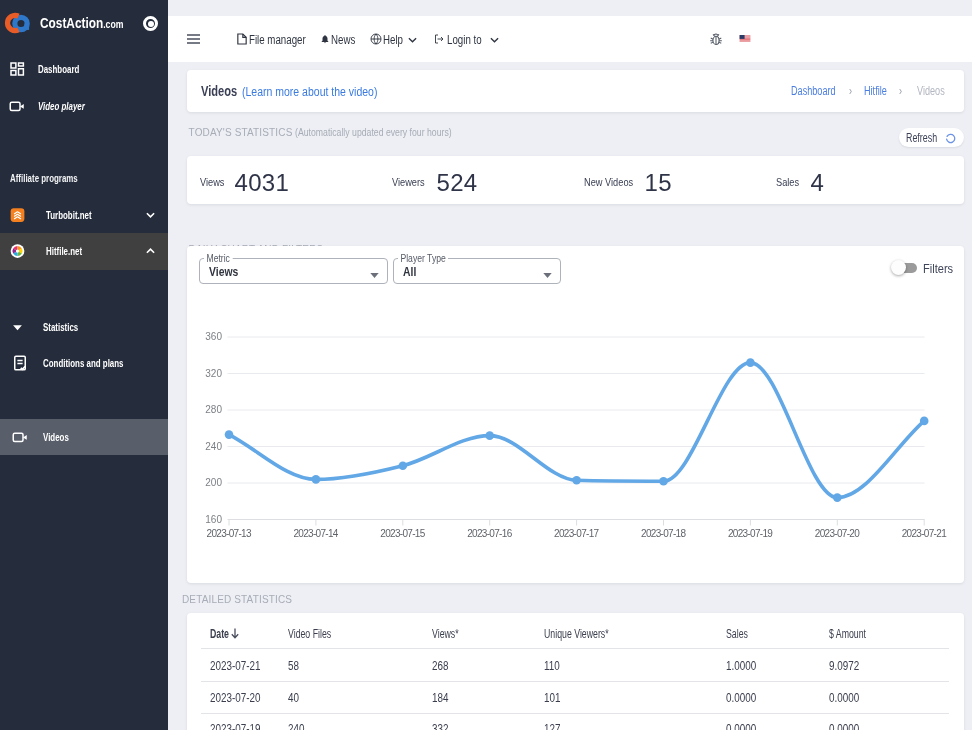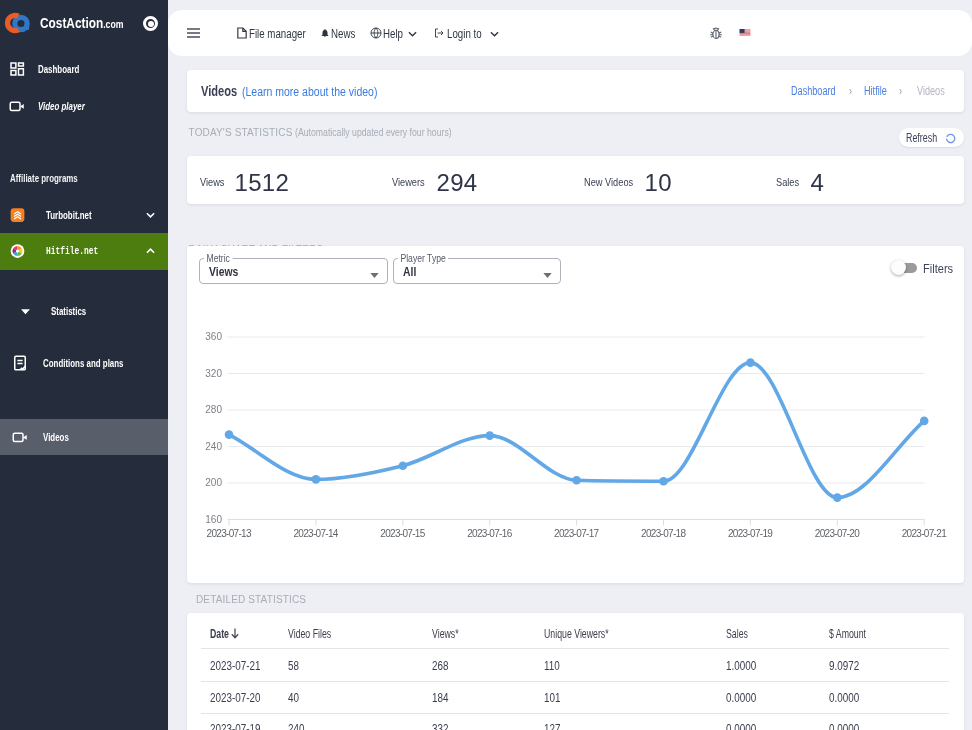--- a/index.html
+++ b/index.html
@@ -6,21 +6,21 @@
 html,body { width:972px; height:730px; overflow:hidden; font-family:"Liberation Sans", sans-serif; background:#edeff4; }
 .abs { position:absolute; }
 
 #sidebar { position:absolute; left:0; top:0; width:168px; height:730px; background:#252c3b; z-index:5; }
 #sidebar .row { position:absolute; left:0; width:168px; height:37px; }
 #sidebar .ico { position:absolute; left:7.5px; top:50%; transform:translateY(-50%); width:18px; height:18px; }
 #sidebar .ico2 { position:absolute; left:11px; top:50%; transform:translateY(-50%); width:18px; height:18px; }
 #sidebar .txt { position:absolute; top:50%; transform:translateY(-50%) scaleX(.72); transform-origin:0 50%; color:#fff; font-size:11px; font-weight:bold; white-space:nowrap; }
 .chev { position:absolute; right:13px; top:50%; transform:translateY(-50%); width:9px; height:6px; }
 
-#topbar { position:absolute; left:168px; top:10px; width:804px; height:46px; background:#fff; z-index:4;border-radius:14px; }
+#topbar { position:absolute; left:168px; top:16px; width:804px; height:46px; background:#fff; z-index:4; }
 .tb { position:absolute; top:16.5px; height:14px; line-height:14px; font-size:12px; color:#2e3440; transform:scaleX(.81); transform-origin:0 50%; white-space:nowrap; }
 
 .card { position:absolute; background:#fff; border-radius:4px; box-shadow:0 1px 3px rgba(40,50,70,.10); }
 .seclab { position:absolute; color:#a7acb6; font-size:10px; white-space:nowrap; }
 .sq { display:inline-block; transform:scaleX(.87); transform-origin:0 50%; }
 
 .tcell { position:absolute; color:#3a3e4d; font-size:12.5px; white-space:nowrap; transform:scaleX(.79); transform-origin:0 50%; }
 .thead { font-size:12px; transform:scaleX(.73); }
 .tline { position:absolute; height:1px; background:#e2e4e8; }
 .statlab { position:absolute; font-size:11px; color:#3b4155; transform:scaleX(.84); transform-origin:0 50%; z-index:2; }
@@ -63,41 +63,41 @@
     <svg class="ico" style="left:9.5px;width:15px;height:15px;" viewBox="0 0 24 24">
         <rect x="1" y="1" width="22" height="22" rx="5" fill="#f4801f"></rect>
         <path d="M6.5 10.5l5.5-3.6 5.5 3.6M6.5 14.5l5.5-3.6 5.5 3.6M6.5 18.5l5.5-3.6 5.5 3.6" stroke="#fff" stroke-width="2.1" fill="none" stroke-linejoin="round"></path>
       </svg>
     <div class="txt" style="left:45.5px;">Turbobit.net</div>
     <svg class="chev" viewBox="0 0 10 6">
         <path d="M1 1l4 4 4-4" stroke="#fff" stroke-width="1.8" fill="none"></path>
       </svg>
   </div>
 
-  <div class="row" style="top:232.5px;background:#4d7c0f;font-family:Liberation Mono, monospace;">
+  <div class="row" style="top:232.5px;background:#404040;">
     <svg class="ico" style="left:9.5px;width:15px;height:15px;" viewBox="0 0 24 24">
       <circle cx="12" cy="12" r="11" fill="#fff"></circle>
       <g>
       <path d="M12 12 L5 8 A8 8 0 0 1 12 4 Z" fill="#e8336e"></path>
       <path d="M12 12 L12 4 A8 8 0 0 1 19 8 Z" fill="#f7941d"></path>
       <path d="M12 12 L19 8 A8 8 0 0 1 19 16 Z" fill="#ffd200"></path>
       <path d="M12 12 L19 16 A8 8 0 0 1 12 20 Z" fill="#6cb33f"></path>
       <path d="M12 12 L12 20 A8 8 0 0 1 5 16 Z" fill="#29aae1"></path>
       <path d="M12 12 L5 16 A8 8 0 0 1 5 8 Z" fill="#92278f"></path>
       </g>
       <circle cx="12" cy="12" r="2.6" fill="#fff"></circle>
     </svg>
     <div class="txt" style="left:45.5px;">Hitfile.net</div>
     <svg class="chev" viewBox="0 0 10 6">
         <path d="M1 5l4-4 4 4" stroke="#fff" stroke-width="1.8" fill="none"></path>
       </svg>
   </div>
 
 
-  <div class="row" style="top:292px;margin-left:8px;">
+  <div class="row" style="top:308px;">
     <svg class="ico2" style="left:10px;width:15px;height:15px;" viewBox="0 0 24 24" fill="#fff">
         <path d="M5 9l7 8 7-8z"></path>
       </svg>
     <div class="txt" style="left:42.8px;">Statistics</div>
   </div>
 
   <div class="row" style="top:344px;">
     <svg class="ico2" viewBox="0 0 24 24" fill="none" stroke="#fff" stroke-width="2">
         <rect x="5" y="3" width="14" height="18" rx="1.5"></rect>
         <path d="M8.5 8.5h7M8.5 12.5h7"></path>
@@ -171,25 +171,25 @@
 <div class="seclab" style="left:188.6px;top:127px;"><span style="letter-spacing:.15px;">TODAY'S STATISTICS </span><span class="sq">(Automatically updated every four hours)</span></div>
 
 <div class="abs" style="left:899px;top:128px;width:65px;height:19px;background:#fff;border-radius:12px;box-shadow:0 1px 2px rgba(40,50,70,.10);"></div>
 <div class="abs" style="left:906px;top:131.5px;height:13px;line-height:13px;font-size:12px;color:#3c4257;transform:scaleX(.74);transform-origin:0 50%;">Refresh</div>
 <svg class="abs" style="left:945px;top:132.5px" width="11" height="11" viewBox="0 0 24 24" fill="none" stroke="#6b92e6" stroke-width="2.8">
     <path d="M4.5 7.5a9 9 0 1 1-1 6" stroke-linecap="round"></path>
   </svg>
 
 <div class="card" style="left:187px;top:156px;width:777px;height:48px;"></div>
 <div class="statlab" style="left:200px;top:175.5px;">Views</div>
-<div class="statnum" style="left:234.5px;top:168.5px;">1512</div>
+<div class="statnum" style="left:234.5px;top:168.5px;">4031</div>
 <div class="statlab" style="left:392px;top:175.5px;">Viewers</div>
-<div class="statnum" style="left:436.5px;top:168.5px;">294</div>
+<div class="statnum" style="left:436.5px;top:168.5px;">524</div>
 <div class="statlab" style="left:584px;top:175.5px;">New Videos</div>
-<div class="statnum" style="left:644.5px;top:168.5px;">10</div>
+<div class="statnum" style="left:644.5px;top:168.5px;">15</div>
 <div class="statlab" style="left:776px;top:175.5px;">Sales</div>
 <div class="statnum" style="left:810.5px;top:168.5px;">4</div>
 
 <div class="seclab" style="left:188.6px;top:244px;letter-spacing:.15px;">DAILY CHART AND FILTERS</div>
 
 <div class="card" style="left:187px;top:246px;width:777px;height:337px;"></div>
 
 <div class="abs" style="left:199px;top:258px;width:189px;height:26px;border:1px solid #aeb2ba;border-radius:4px;z-index:2;"></div>
 <div class="abs" style="left:204px;top:252.5px;background:#fff;padding:0 3px;height:11px;line-height:11px;font-size:10.5px;color:#555a66;z-index:3;transform:scaleX(.82);transform-origin:0 50%;">Metric</div>
 <div class="abs" style="left:208.5px;top:263.5px;height:15px;line-height:15px;font-size:13px;font-weight:bold;color:#30343f;z-index:3;transform:scaleX(.8);transform-origin:0 50%;">Views</div>
@@ -241,21 +241,21 @@
       <circle cx="215.8" cy="219.7" r="4.3"></circle>
       <circle cx="302.7" cy="189.6" r="4.3"></circle>
       <circle cx="389.6" cy="234.3" r="4.3"></circle>
       <circle cx="476.5" cy="235.2" r="4.3"></circle>
       <circle cx="563.4" cy="116.6" r="4.3"></circle>
       <circle cx="650.3" cy="251.6" r="4.3"></circle>
       <circle cx="737.2" cy="174.9" r="4.3"></circle>
   </g>
 </svg>
 
-<div class="seclab" style="left:196px;top:593.5px;letter-spacing:.15px;">DETAILED STATISTICS</div>
+<div class="seclab" style="left:182px;top:593.5px;letter-spacing:.15px;">DETAILED STATISTICS</div>
 
 <div class="card" style="left:187px;top:613px;width:777px;height:140px;"></div>
 <div class="tcell thead" style="left:210px;top:627px;"><b>Date</b></div>
 <svg class="abs" style="left:231px;top:628px;" width="8" height="11" viewBox="0 0 8 11" fill="none" stroke="#4a4e5c" stroke-width="1.3">
     <path d="M4 0.5v8.5M0.8 6.3L4 9.8l3.2-3.5"></path>
   </svg>
 <div class="tcell thead" style="left:288px;top:627px;">Video Files</div>
 <div class="tcell thead" style="left:432px;top:627px;">Views*</div>
 <div class="tcell thead" style="left:544px;top:627px;">Unique Viewers*</div>
 <div class="tcell thead" style="left:726px;top:627px;">Sales</div>

